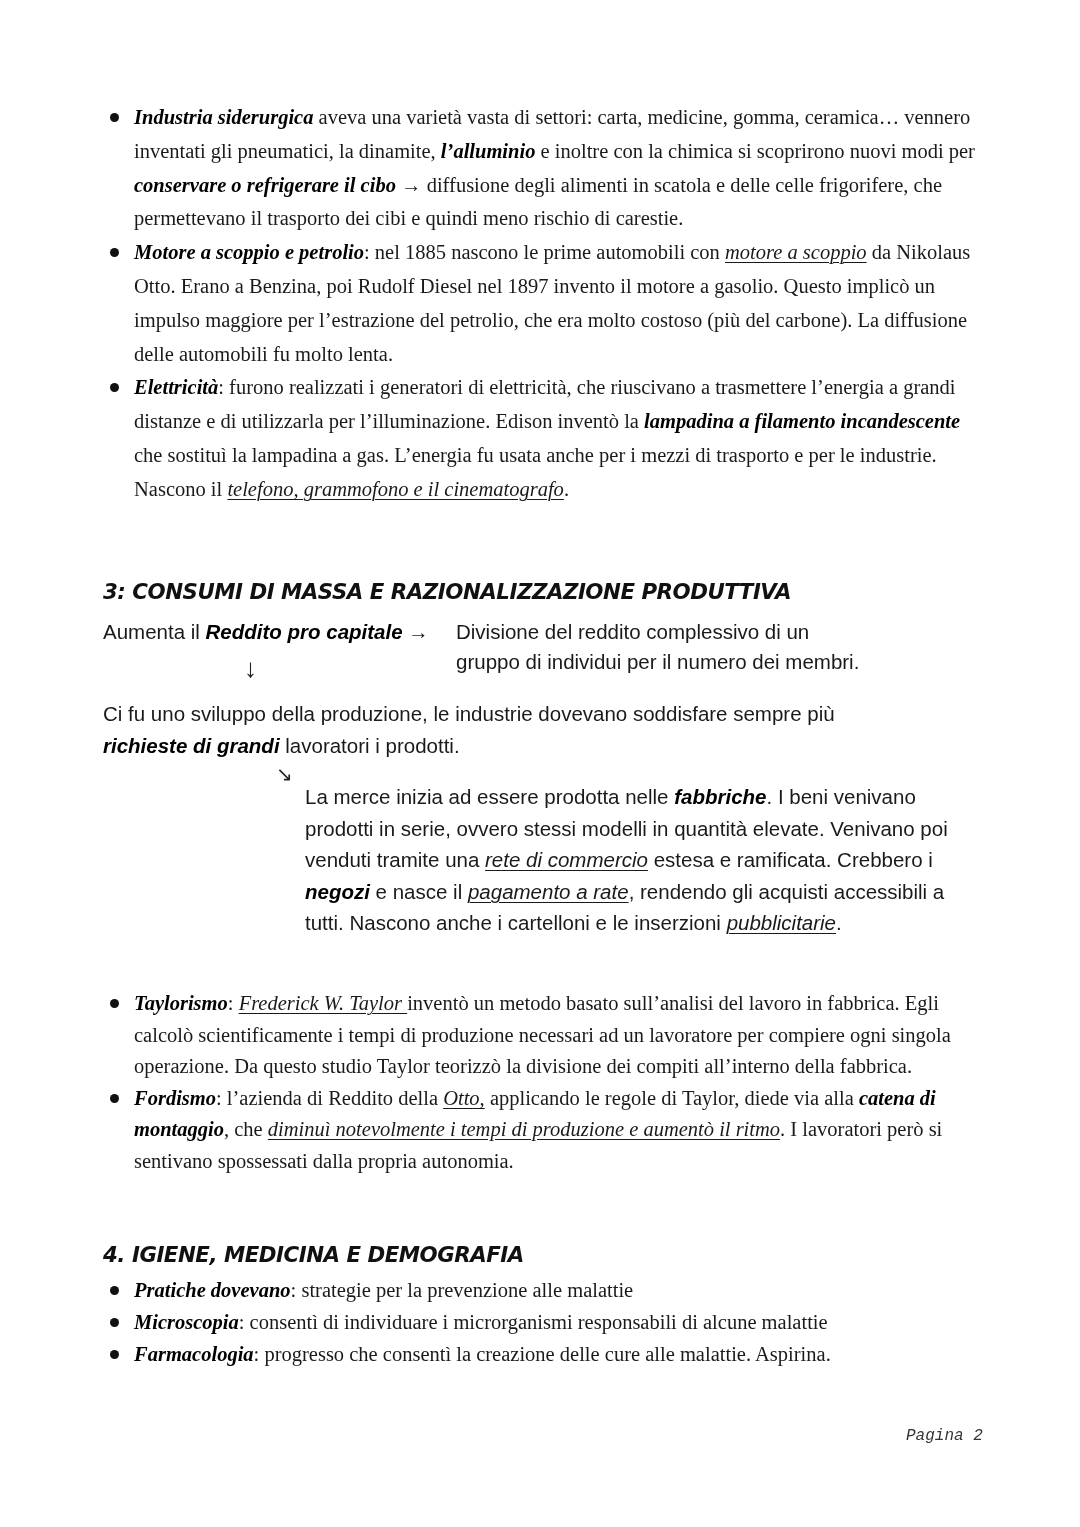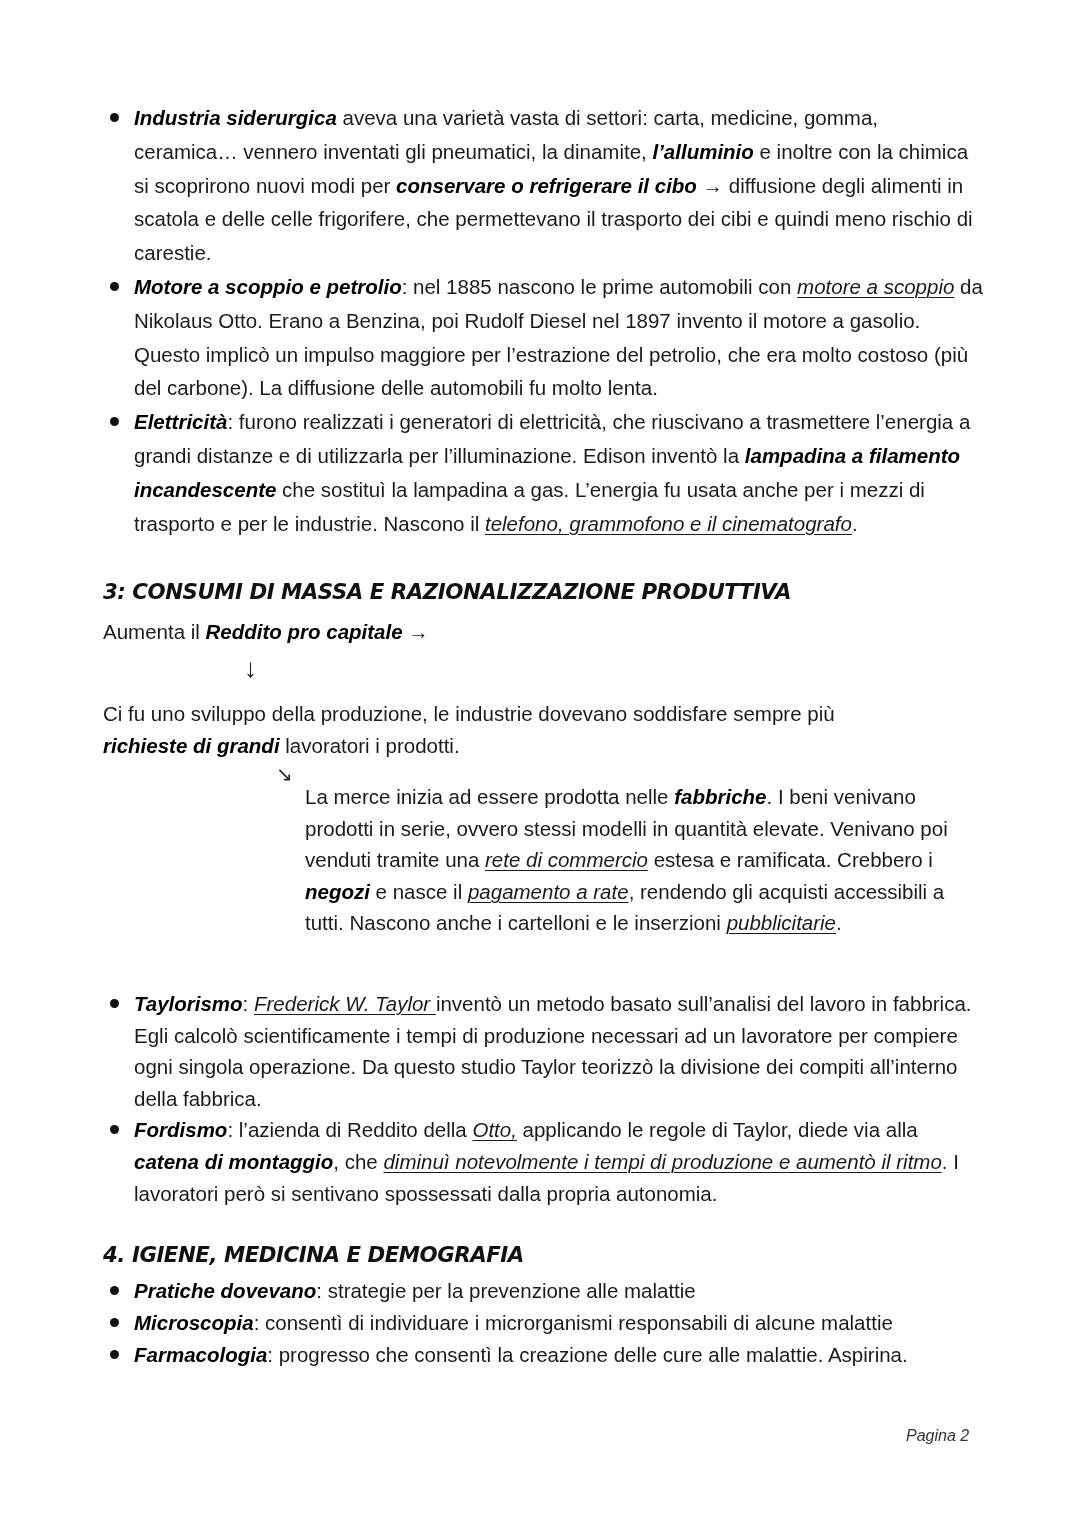--- a/index.html
+++ b/index.html
@@ -5,31 +5,31 @@
     html, body { margin: 0; padding: 0; background: #ffffff; }
     body {
       width: 1080px; height: 1527px; position: relative; overflow: hidden;
       font-family: "Liberation Sans", sans-serif; color: #1a1a1a;
     }
     .page { position: absolute; left: 0; top: 0; width: 1080px; height: 1527px; }
     .p { font-size: 20.5px; line-height: 33.8px; }
     .b { font-weight: bold; font-style: italic; color: #000; }
     .u { font-style: italic; text-decoration: underline; text-decoration-thickness: 1px; text-underline-offset: 3px; }
     ul.bl { list-style: none; margin: 0; padding: 0; position: absolute; left: 107px; width: 880px; }
-    ul.bl li { position: relative; padding-left: 27px; }
+    ul.bl li { position: relative; padding-left: 27px; font-family: Liberation Serif, serif; }
     ul.bl li .dot {
       position: absolute; left: 3px; top: 12px; width: 9px; height: 9px; border-radius: 50%; background: #111;
     }
     .h2 {
       position: absolute; left: 103px; font-family: "DejaVu Sans", sans-serif; font-weight: bold; font-style: italic;
       font-size: 22px; color: #111; letter-spacing: -0.5px; transform: scaleX(0.97); transform-origin: left;
     }
     .abs { position: absolute; }
     .footer {
-      position: absolute; left: 906px; top: 1427px; font-family: Liberation Sans, sans-serif; font-style: italic;
+      position: absolute; left: 906px; top: 1427px; font-family: Liberation Mono, monospace; font-style: italic;
       font-size: 16px; color: #333;
     }
   </style>
 </head>
 <body>
 
 <div class="page">
 
   <ul class="bl p" style="top:101px;">
     <li>
@@ -44,20 +44,24 @@
       <span class="dot"></span>
       <span class="b">Elettricità</span><span>: furono realizzati i generatori di elettricità, che riuscivano a trasmettere l’energia a grandi distanze e di utilizzarla per l’illuminazione. Edison inventò la </span><span class="b">lampadina a filamento incandescente</span><span> che sostituì la lampadina a gas. L’energia fu usata anche per i mezzi di trasporto e per le industrie. Nascono il </span><span class="u">telefono, grammofono e il cinematografo</span><span>.</span>
     </li>
   </ul>
 
   <div class="h2" style="top:579px;">3: CONSUMI DI MASSA E RAZIONALIZZAZIONE PRODUTTIVA</div>
 
   <div class="abs p" style="left:103px; top:615px; white-space:nowrap;">
     <span>Aumenta il </span><span class="b">Reddito pro capitale</span>
     <span>→</span>
+  </div>
+  <div class="abs p" style="left:456px; top:615px; white-space:nowrap;">
+    <div>Divisione del reddito complessivo di un</div>
+    <div style="margin-top:-4px;">gruppo di individui per il numero dei membri.</div>
   </div>
   <div class="abs" style="left:244px; top:653px; font-size:26px; color:#222;">↓</div>
 
   <div class="abs p" style="left:103px; top:697px; width:880px;">
     <div>Ci fu uno sviluppo della produzione, le industrie dovevano soddisfare sempre più</div>
     <div style="margin-top:-2px;"><span class="b">richieste di grandi</span><span> lavoratori i prodotti.</span></div>
   </div>
 
   <div class="abs" style="left:276px; top:762px; font-size:20px; color:#222;">↘</div>
 

